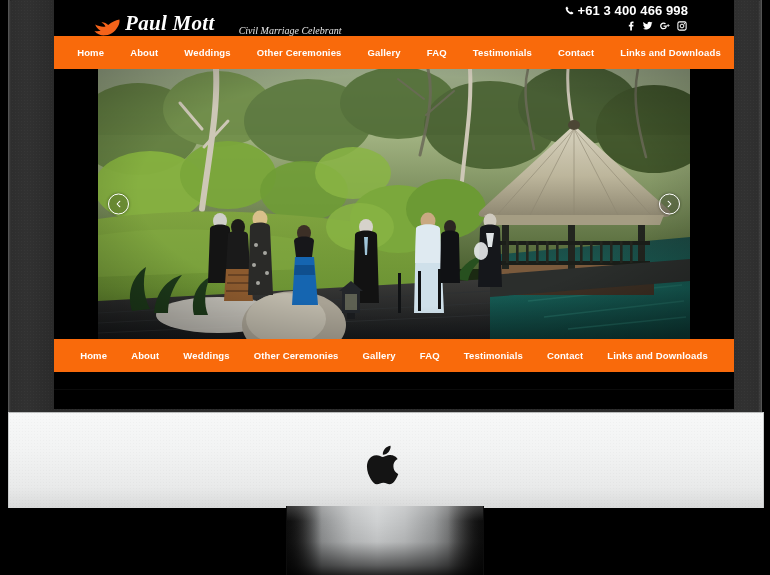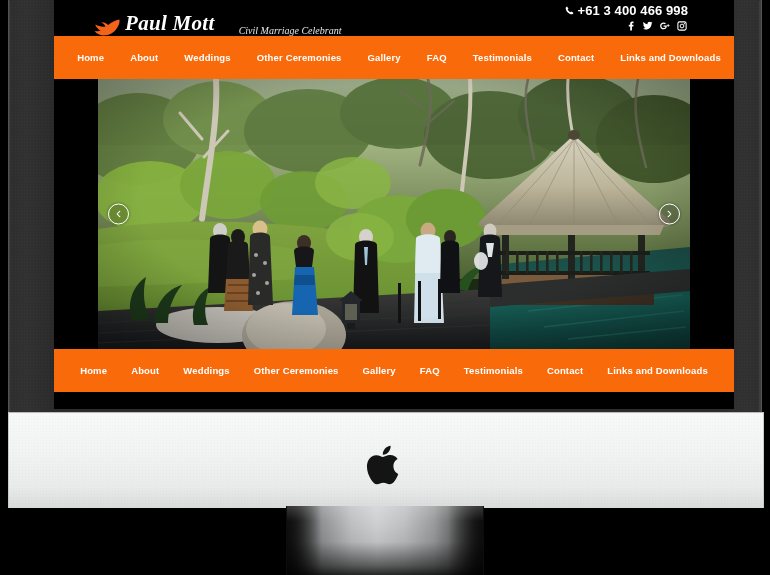--- a/index.html
+++ b/index.html
@@ -93,21 +93,21 @@
 
   .header-right{position:absolute;right:46px;top:3px;text-align:right;}
   .phone-row{display:flex;align-items:center;justify-content:flex-end;gap:4px;}
   .phone-icon{width:9px;height:9px;display:block;}
   .phone-text{font-size:13px;color:#fff;font-weight:bold;letter-spacing:.1px;white-space:nowrap;}
   .social-row{display:flex;align-items:center;justify-content:flex-end;gap:7px;margin-top:3px;padding-right:1px;}
   .social-ico{width:10px;height:10px;display:block;}
 
   
   .navbar{
-    height:43px;background:#f96a0b;display:flex;align-items:center;
+    height:33px;background:#f96a0b;display:flex;align-items:center;
     justify-content:center;gap:0;
   }
   .navbar.top{padding-left:10px;}
   .nav-item{
     color:#fff;font-size:9.5px;font-weight:bold;letter-spacing:.15px;
     white-space:nowrap;padding:0 13px;line-height:27px;cursor:pointer;
   }
   .navbar.bottom .nav-item{padding:0 12px;font-size:9.5px;}
 
   

